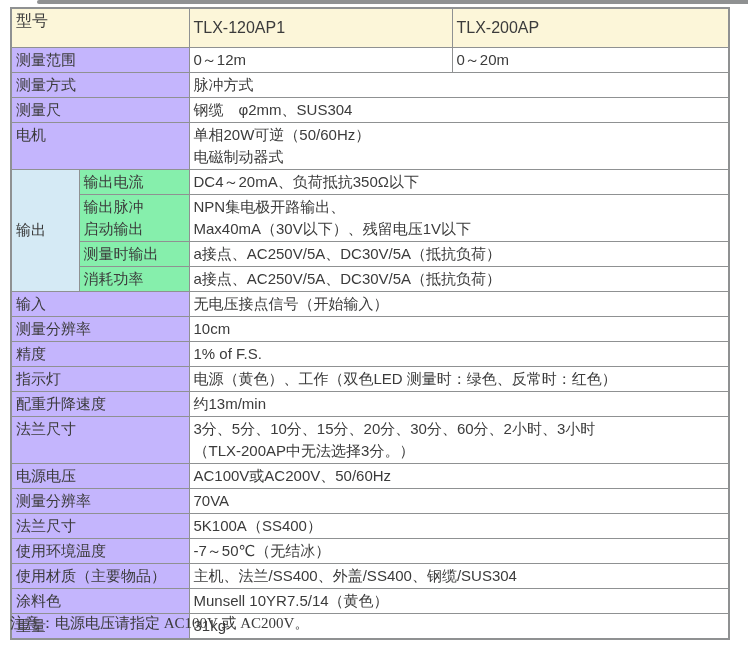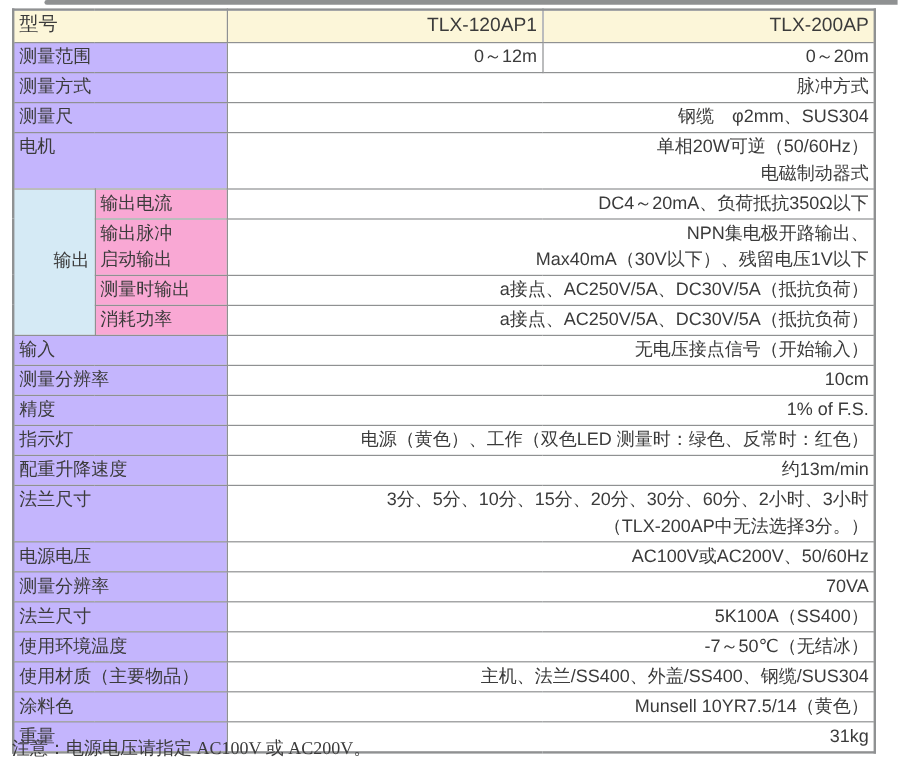--- a/index.html
+++ b/index.html
@@ -32,47 +32,47 @@
   }
   table.spec-table td {
     border: 1px solid #8f9192;
     font-size: 15px;
     line-height: 22px;
     padding: 1px 4px;
     overflow: hidden;
     white-space: nowrap;
   }
   tr { height: 24px; }
-  tr.header { height: 27px; }
+  tr.header { height: 39px; }
   tr.header td {
     background: #fcf6d9;
     font-size: 16px;
   }
   td.label {
     background: #c4b5fd;
     text-align: left;
     padding-left: 9px;
     vertical-align: top;
   }
   td.group-label {
     background: #d5eaf5;
-    text-align: right;
+    text-align: left;
     padding-left: 9px;
     vertical-align: middle;
     border-right: none;
   }
   td.sub-label {
-    background: #f9a8d4;
+    background: #86efac;
     text-align: left;
     padding-left: 2px;
     vertical-align: top;
     border-left: none;
   }
   td.value {
-    text-align: right;
+    text-align: left;
     vertical-align: middle;
     background: #ffffff;
     margin-left: 25px;
   }
   tr.header td.value { background: #fcf6d9; }
   .note {
     position: absolute;
     left: 10px;
     top: 614px;
     font-size: 15px;

